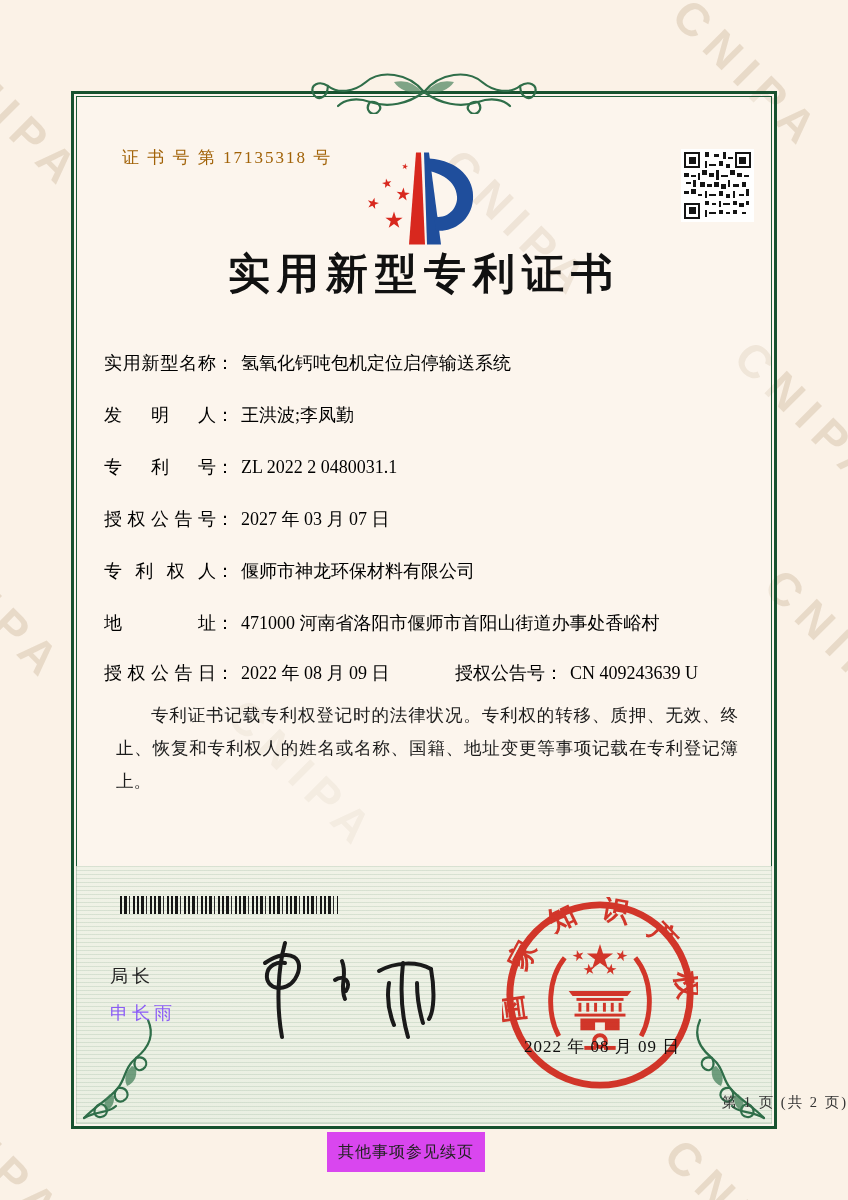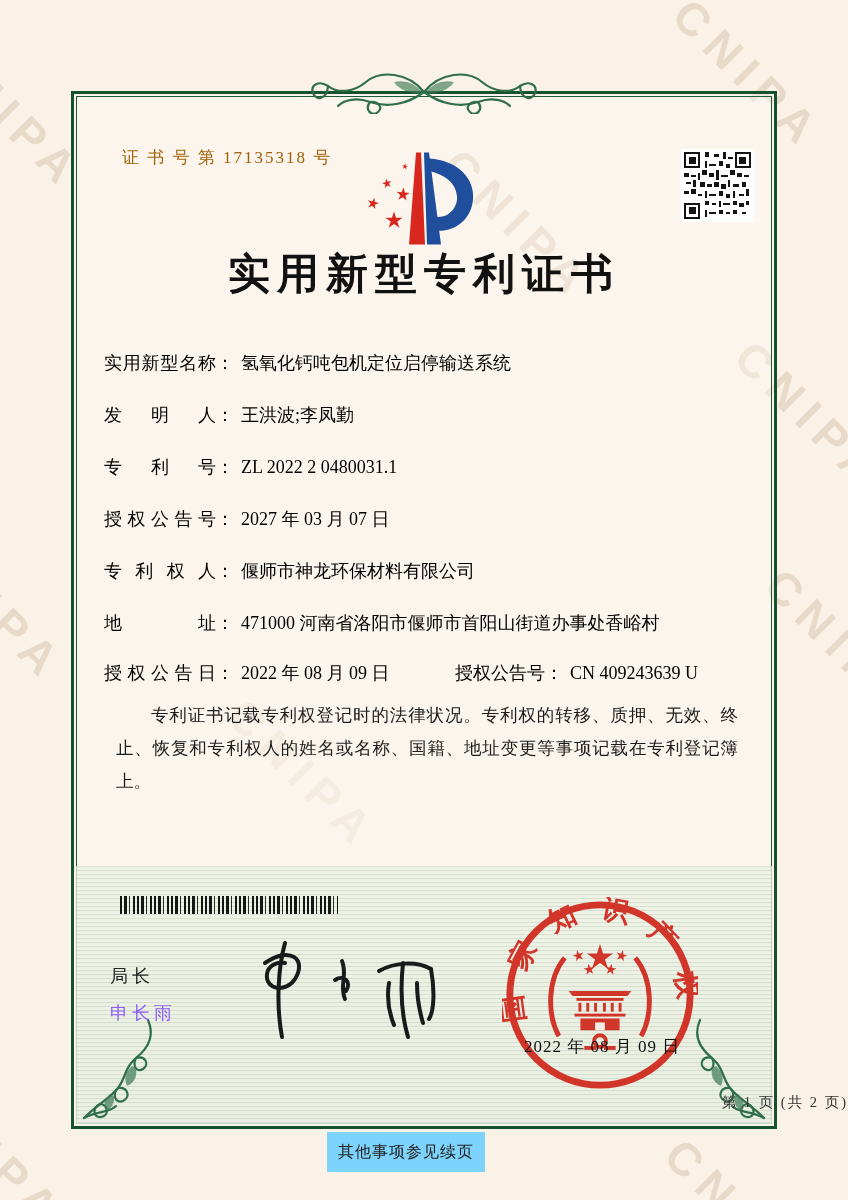--- a/index.html
+++ b/index.html
@@ -73,21 +73,21 @@
   .seal-date{
     position:absolute;left:512px;top:1035px;width:180px;z-index:5;text-align:center;
     font-size:17px;color:#101010;letter-spacing:1px;white-space:nowrap;
   }
   .page-num{
     position:absolute;left:0;right:0;top:1093px;z-index:3;text-align:right;
     font-size:14.5px;letter-spacing:2px;color:#333;
   }
   .footer-box{
     position:absolute;left:327px;top:1132px;width:158px;height:40px;z-index:3;
-    background:#7dd3fc;text-align:center;line-height:40px;
+    background:#d946ef;text-align:center;line-height:40px;
     font-size:16px;color:#222;letter-spacing:1px;
   }
 </style>
 </head>
 <body>
 
 <div class="wm" style="left:-40px;top:28px">CNIPA</div>
 <div class="wm" style="left:700px;top:-12px">CNIPA</div>
 <div class="wm" style="left:470px;top:138px;color:rgba(205,182,156,.46)">CNIPA</div>
 <div class="wm" style="left:762px;top:330px">CNIPA</div>

